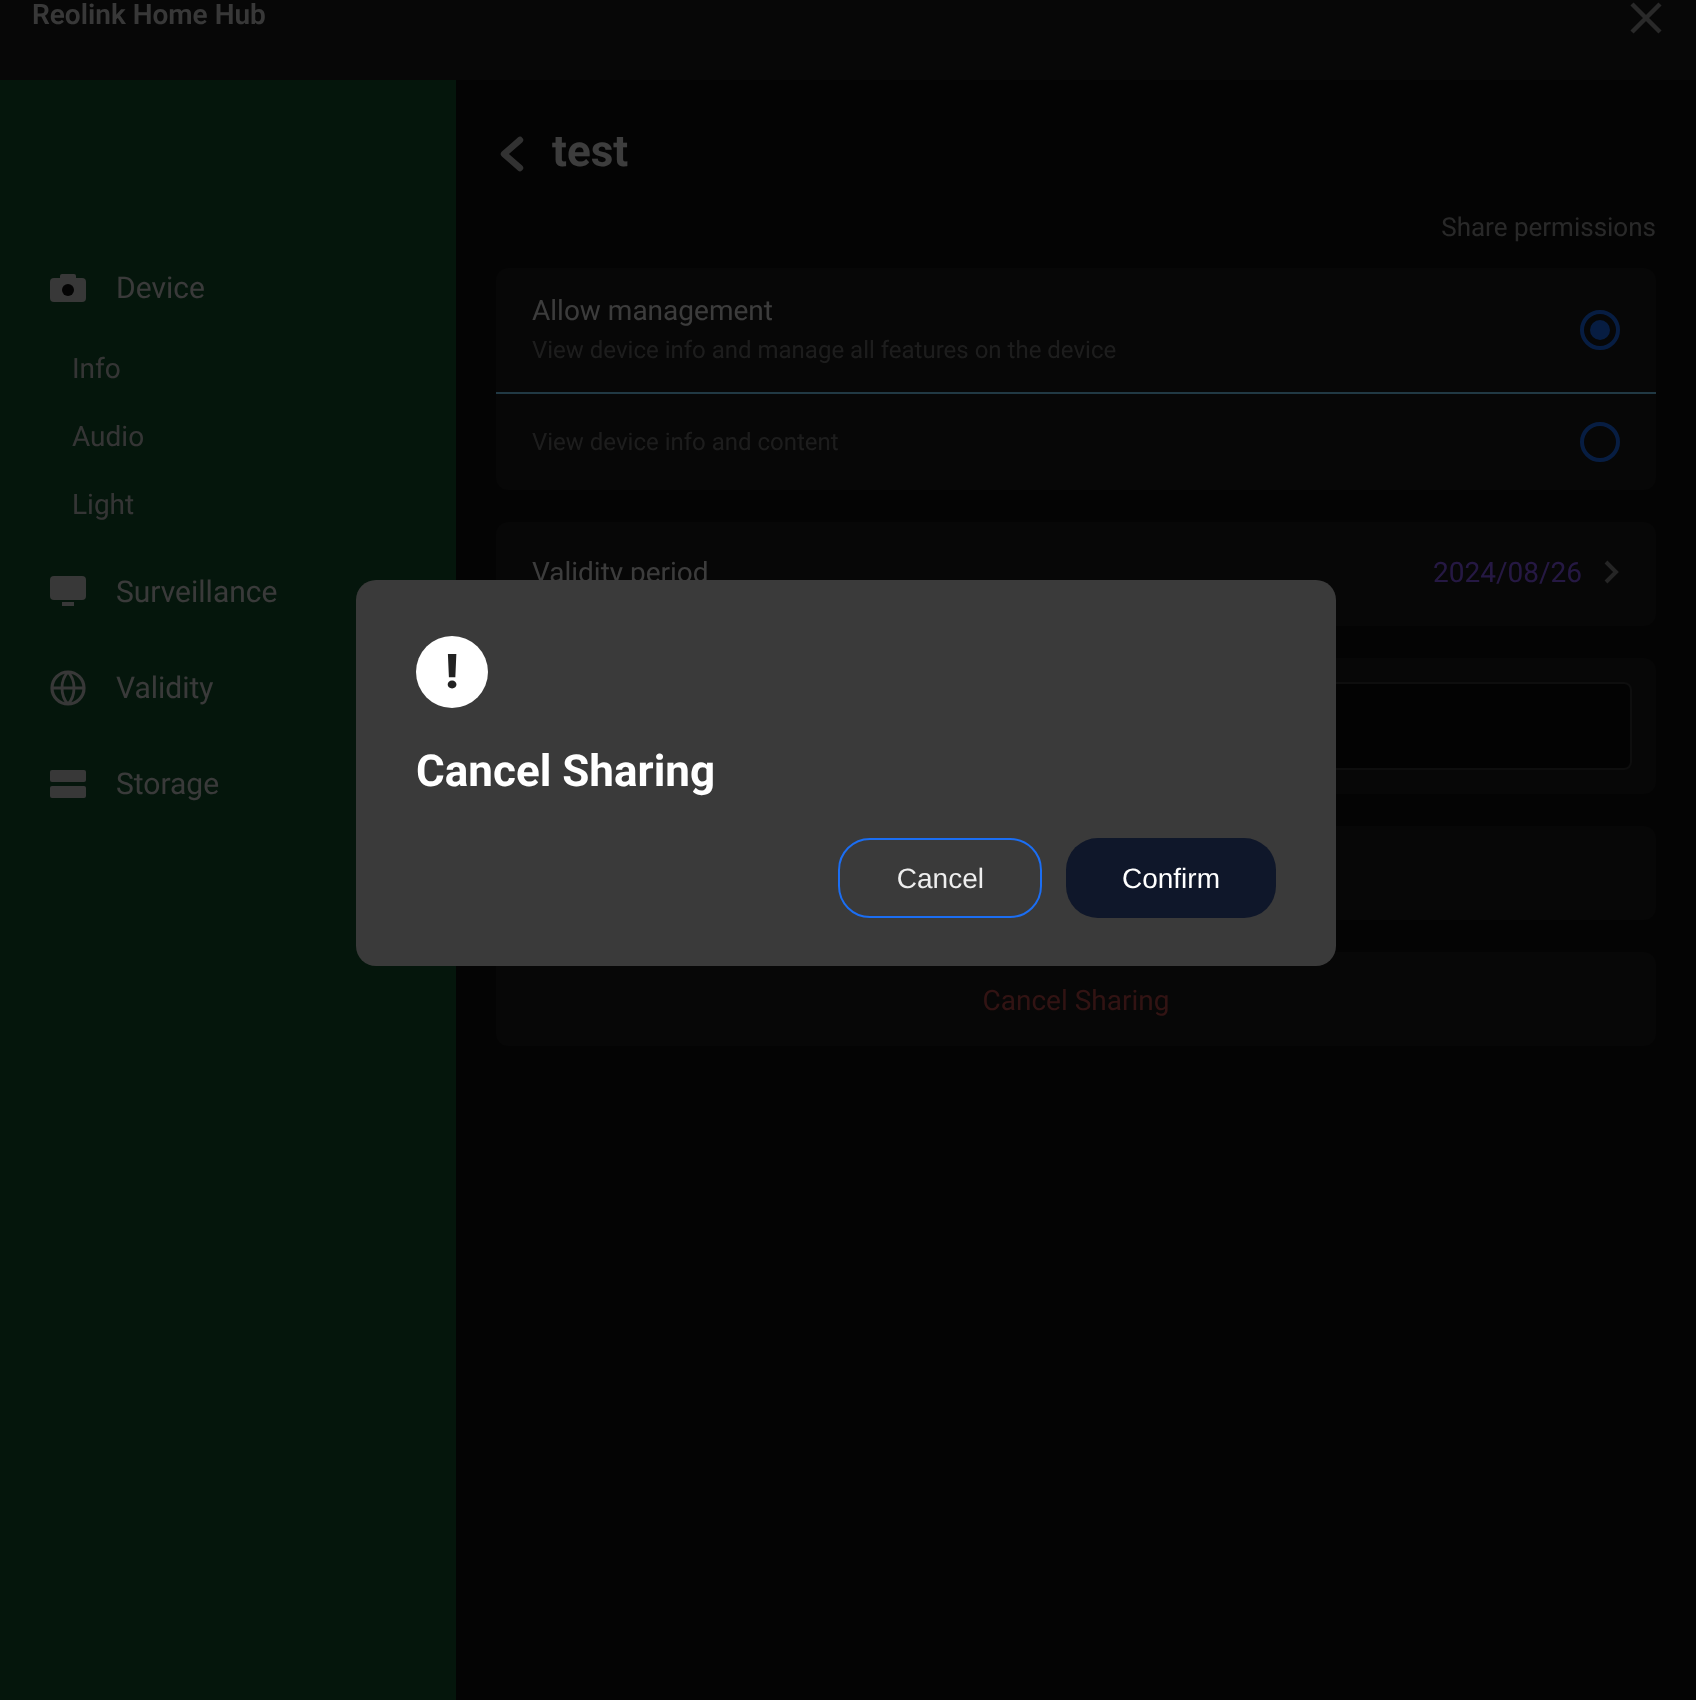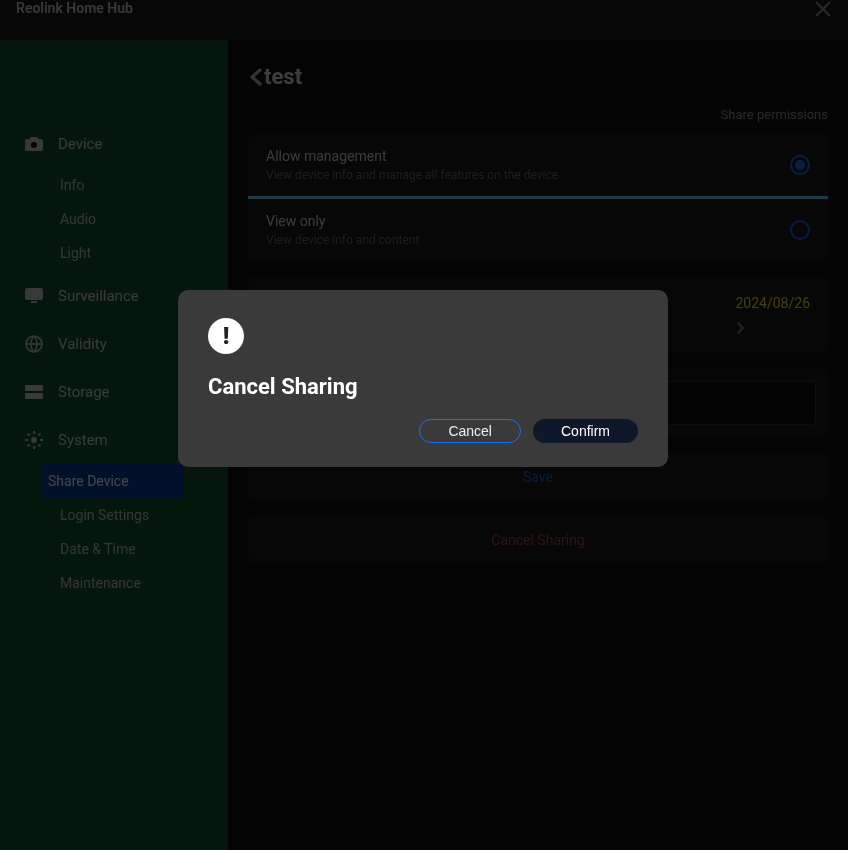--- a/index.html
+++ b/index.html
@@ -52,21 +52,21 @@
     }
     .nav-icon {
       width: 20px;
       height: 20px;
       display: inline-flex;
       align-items: center;
       justify-content: center;
       color: #cfcfcf;
     }
     .nav-sub {
-      padding-left: 60px;
+      padding-left: 36px;
       height: 34px;
       display: flex;
       align-items: center;
       font-size: 14px;
       color: #c6c6c6;
     }
     .nav-sub.active {
       background: #0d3d9e;
       color: #fff;
     }
@@ -77,20 +77,21 @@
     }
     .content {
       flex: 1;
       background: #111;
       padding: 24px 20px;
       overflow-y: auto;
     }
     .page-header {
       display: flex;
       align-items: center;
+      gap: 12px;
       margin-bottom: 18px;
     }
     .back-chevron {
       color: #bbb;
       font-size: 22px;
       font-weight: 700;
     }
     .page-title {
       font-size: 22px;
       font-weight: 700;
@@ -105,21 +106,21 @@
     .panel {
       background: #1a1a1a;
       border-radius: 6px;
       margin-bottom: 16px;
     }
     .perm-row {
       padding: 14px 18px;
       display: flex;
       align-items: center;
       justify-content: space-between;
-      border-bottom: 3px solid #7dd3fc;
+      border-bottom: 1px solid #7dd3fc;
     }
     .perm-row:last-child { border-bottom: none; }
     .perm-text { flex: 1; }
     .perm-title { font-size: 14px; color: #ddd; margin-bottom: 4px; }
     .perm-desc { font-size: 12px; color: #6e6e6e; }
     .radio-circle {
       width: 20px;
       height: 20px;
       border: 2px solid #1B6EF3;
       border-radius: 50%;
@@ -135,21 +136,21 @@
       border-radius: 50%;
     }
     .link-row {
       padding: 18px;
       display: flex;
       align-items: center;
       justify-content: space-between;
       font-size: 14px;
       color: #ddd;
     }
-    .link-right { display: flex; align-items: flex-start; gap: 10px; color: #fde047; flex-direction: column; }
+    .link-right { display: flex; align-items: flex-start; gap: 10px; color: #8b5cf6; }
     .chev { color: #888; }
     .input-panel {
       background: #1a1a1a;
       border-radius: 6px;
       padding: 12px;
       margin-bottom: 16px;
     }
     .input-box {
       width: 100%;
       height: 44px;
@@ -208,21 +209,21 @@
       color: #ddd;
       line-height: 1.5;
       margin-bottom: 28px;
     }
     .dialog-actions {
       display: flex;
       justify-content: flex-end;
       gap: 12px;
     }
     .btn {
-      height: 24px;
+      height: 40px;
       border-radius: 16px;
       padding: 0 28px;
       font-size: 14px;
       display: flex;
       align-items: center;
       justify-content: center;
       cursor: pointer;
       border: none;
     }
     .btn-outline {
@@ -292,37 +293,20 @@
       <div class="nav-item">
         <span class="nav-icon">
           <svg width="18" height="14" viewBox="0 0 18 14">
               <rect x="0" y="0" width="18" height="6" rx="1" fill="#cfcfcf"></rect>
               <rect x="0" y="8" width="18" height="6" rx="1" fill="#cfcfcf"></rect>
             </svg>
         </span>
         <span>Storage</span>
       </div>
 
-      <div class="nav-section">
-        <div class="nav-item">
-          <span class="nav-icon">
-            <svg width="18" height="18" viewBox="0 0 18 18">
-                <circle cx="9" cy="9" r="3" fill="#cfcfcf"></circle>
-                <path d="M9 0v3 M9 15v3 M0 9h3 M15 9h3 M2.6 2.6l2 2 M13.4 13.4l2 2 M15.4 2.6l-2 2 M4.6 13.4l-2 2" stroke="#cfcfcf" stroke-width="2"></path>
-              </svg>
-          </span>
-          <span>System</span>
-        </div>
-        <div class="nav-sub-box">
-          <div class="nav-sub active" style="padding-left:6px;margin-left:0">Share Device</div>
-        </div>
-        <div class="nav-sub">Login Settings</div>
-        <div class="nav-sub">Date &amp; Time</div>
-        <div class="nav-sub">Maintenance</div>
-      </div>
 
     </div>
 
     <div class="content">
 
       <div class="page-header">
         <span class="back-chevron">
           <svg width="16" height="18" viewBox="0 0 16 18">
               <path d="M12 2 L4 9 L12 16" stroke="#bbb" stroke-width="3.2" fill="none" stroke-linecap="round" stroke-linejoin="round"></path>
             </svg>
@@ -335,21 +319,20 @@
       <div class="panel">
         <div class="perm-row">
           <div class="perm-text">
             <div class="perm-title">Allow management</div>
             <div class="perm-desc">View device info and manage all features on the device</div>
           </div>
           <div class="radio-circle selected"></div>
         </div>
         <div class="perm-row">
           <div class="perm-text">
-            <div class="perm-title">View only</div>
             <div class="perm-desc">View device info and content</div>
           </div>
           <div class="radio-circle"></div>
         </div>
       </div>
 
       <div class="panel">
         <div class="link-row">
           <span>Validity period</span>
           <span class="link-right">

